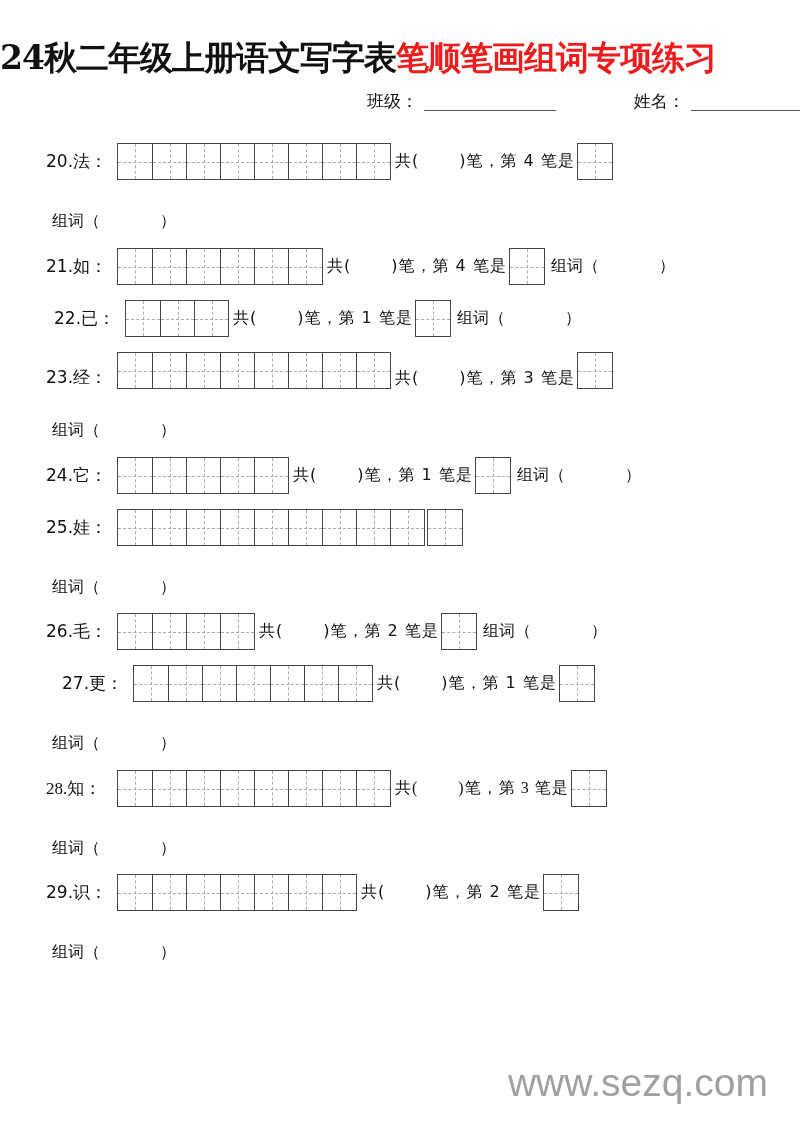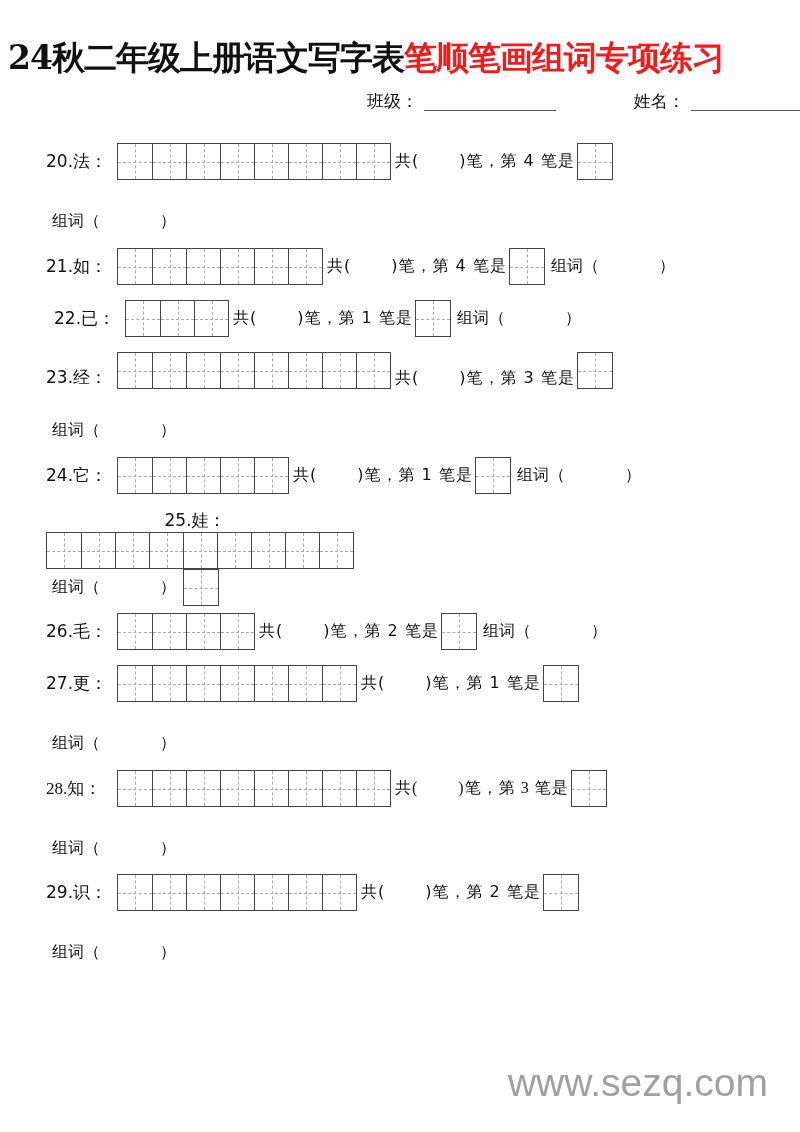--- a/index.html
+++ b/index.html
@@ -1,18 +1,18 @@
 <!DOCTYPE html>
 <html><head>
 <meta charset="utf-8">
 <style>
   html, body { margin: 0; padding: 0; background: #ffffff; }
   body { width: 800px; height: 1132px; position: relative; overflow: hidden;
          font-family: "DejaVu Sans", "Liberation Sans", sans-serif; color: #111; }
-  .title { position: absolute; top: 36px; left: 0; width: 724px; text-align: right;
+  .title { position: absolute; top: 36px; left: 0; width: 724px; text-align: left;
            font-family: "DejaVu Serif", "Liberation Serif", serif; font-weight: bold;
            font-size: 33px; letter-spacing: -1px; white-space: nowrap; }
   .title .red { color: #ee1c1c; }
   .info { position: absolute; top: 90px; left: 322px; font-size: 17px; white-space: nowrap; }
   .info .lbl { display: inline-block; margin-left: 45px; }
   .info .line { display: inline-block; border-bottom: 1px solid #555; height: 18px; vertical-align: -4px; margin-left: 6px; }
   .row { position: absolute; left: 46px; height: 37px; display: flex; align-items: center;
          font-size: 16px; white-space: nowrap; }
   .num { width: 71px; font-size: 17px; }
   .grid { display: flex; border: 1px solid #444; height: 35px; }
@@ -114,21 +114,21 @@
         <div class="cell"></div>
         <div class="cell"></div>
         <div class="cell"></div>
       </div>
       <span class="txt"><span>共(</span><span class="gap"></span><span>)笔，第</span> <span>1</span> <span>笔是</span></span>
       <div class="single">
         <div class="cell"></div>
       </div>
       <span class="zuci"><span>组词（</span><span style="display:inline-block;width:60px"></span><span>）</span></span>
     </div>
-    <div class="row" style="top: 509px; flex-direction: column;">
+    <div class="row" style="top: 509px;">
       <span class="num"><span>25.</span><span>娃</span>：</span>
       <div class="grid">
         <div class="cell"></div>
         <div class="cell"></div>
         <div class="cell"></div>
         <div class="cell"></div>
         <div class="cell"></div>
         <div class="cell"></div>
         <div class="cell"></div>
         <div class="cell"></div>
@@ -146,21 +146,21 @@
         <div class="cell"></div>
         <div class="cell"></div>
         <div class="cell"></div>
       </div>
       <span class="txt"><span>共(</span><span class="gap"></span><span>)笔，第</span> <span>2</span> <span>笔是</span></span>
       <div class="single">
         <div class="cell"></div>
       </div>
       <span class="zuci"><span>组词（</span><span style="display:inline-block;width:60px"></span><span>）</span></span>
     </div>
-    <div class="row" style="top: 665px;">
+    <div class="row" style="top: 665px; margin-left: 16px;">
       <span class="num"><span>27.</span><span>更</span>：</span>
       <div class="grid">
         <div class="cell"></div>
         <div class="cell"></div>
         <div class="cell"></div>
         <div class="cell"></div>
         <div class="cell"></div>
         <div class="cell"></div>
         <div class="cell"></div>
       </div>

